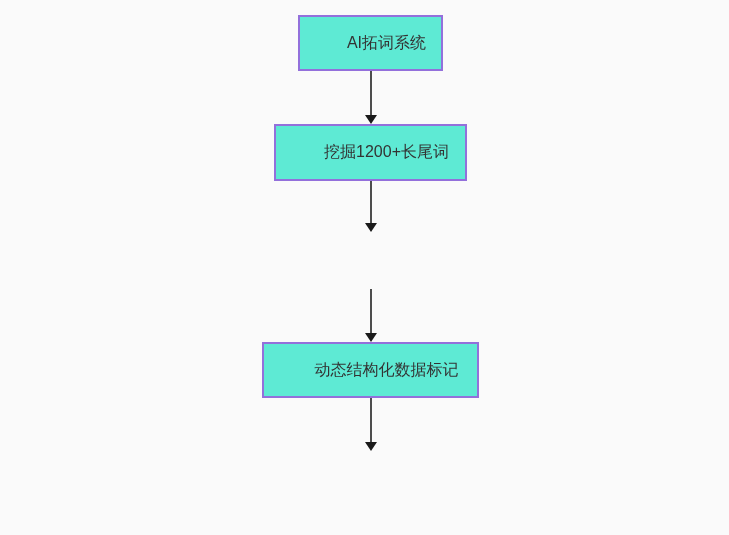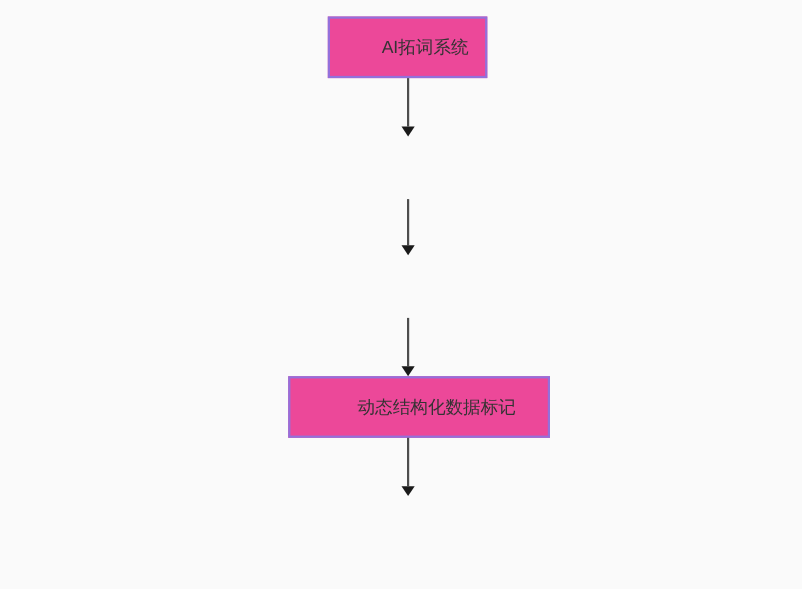--- a/index.html
+++ b/index.html
@@ -12,35 +12,35 @@
   }
   .canvas {
     position: relative;
     width: 729px;
     height: 535px;
     background: #fafafa;
   }
   .node {
     position: absolute;
     box-sizing: border-box;
-    background: #ec4899;
+    background: #5eead4;
     border: 2px solid #9370DB;
     color: #333333;
     font-size: 16px;
     display: flex;
     align-items: center;
     justify-content: center;
     text-align: center;
     white-space: nowrap;
     padding-left: 32px;
   }
   .n1 { left: 298px; top: 15px;  width: 145px; height: 56px; }
   .n2 { left: 274px; top: 124px; width: 193px; height: 57px; }
   .n3 { left: 260px; top: 232px; width: 221px; height: 57px; }
-  .n4 { left: 262px; top: 342px; width: 238px; height: 56px; }
+  .n4 { left: 262px; top: 342px; width: 217px; height: 56px; }
   .n5 { left: 254px; top: 451px; width: 233px; height: 54px; }
 
   .arrow {
     position: absolute;
     left: 370px;
     width: 2px;
     background: #4d4d4d;
   }
   .arrow::after {
     content: "";
@@ -62,20 +62,23 @@
 <body>
 
 <div class="canvas">
 
   <div class="node n1">
     <span>AI拓词系统</span>
   </div>
 
   <div class="arrow a1"></div>
 
+  <div class="node n2">
+    <span>挖掘1200+长尾词</span>
+  </div>
 
   <div class="arrow a2"></div>
 
 
   <div class="arrow a3"></div>
 
   <div class="node n4">
     <span>动态结构化数据标记</span>
   </div>
 

